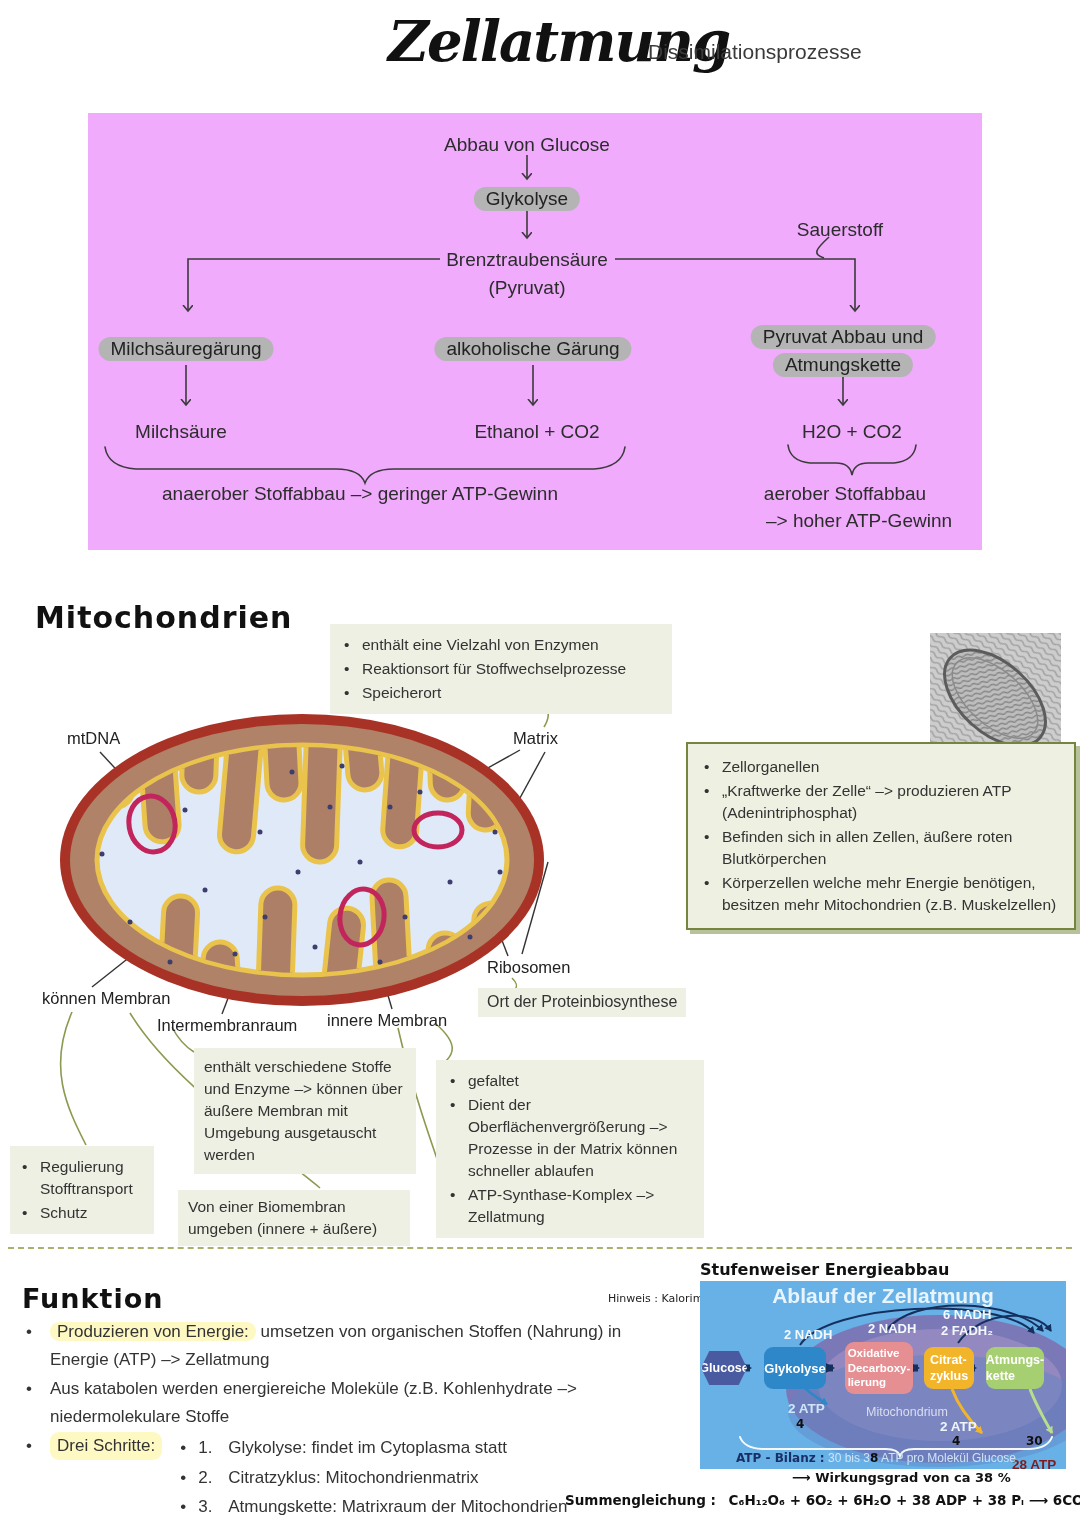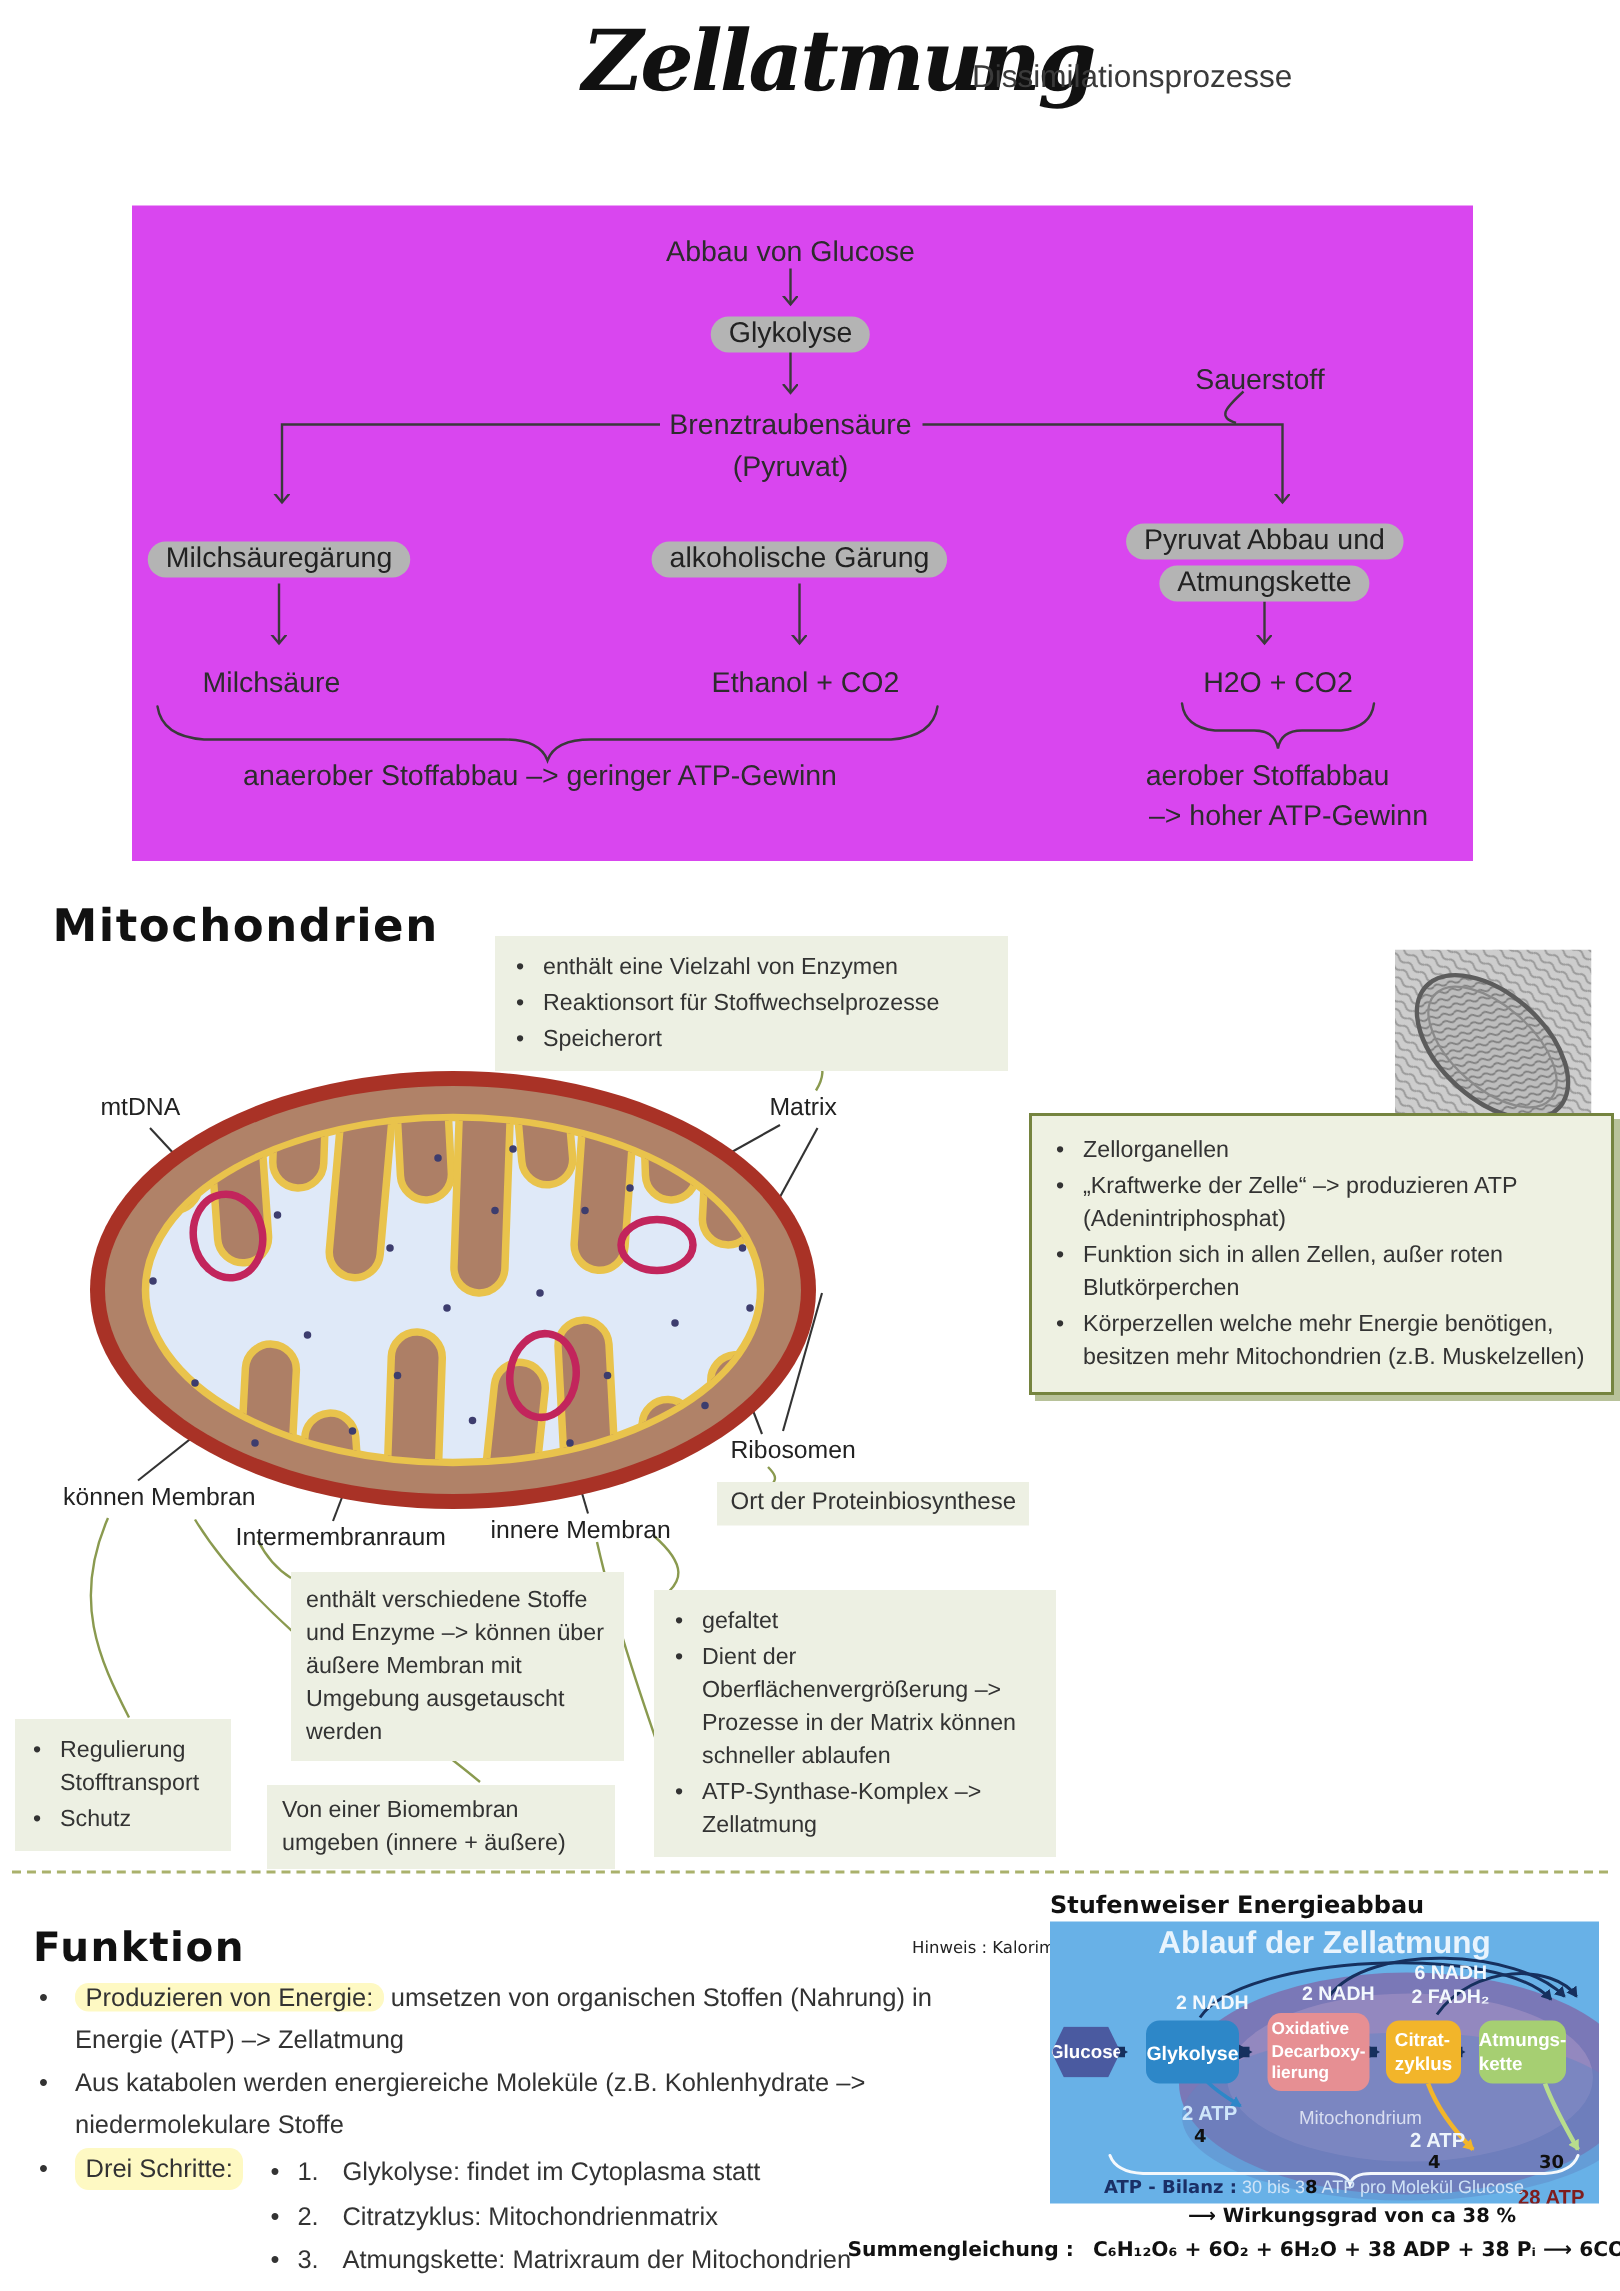--- a/index.html
+++ b/index.html
@@ -5,21 +5,21 @@
   html,body{margin:0;padding:0;background:#ffffff;}
   .page{position:relative;width:1080px;height:1527px;background:#fff;overflow:hidden;
         font-family:"Liberation Sans",sans-serif;color:#2e2e2e;}
   .abs{position:absolute;}
   .ctr{transform:translateX(-50%);white-space:nowrap;}
   
   .script-title{font-family:"DejaVu Serif",serif;font-style:italic;font-weight:bold;
                 font-size:56px;letter-spacing:-2px;color:#111;}
   .subtitle{font-size:21px;color:#3a3a3a;}
   
-  .fc{left:88px;top:113px;width:894px;height:437px;background:#d946ef;margin-top:24px;}
+  .fc{left:88px;top:113px;width:894px;height:437px;background:#f0abfc;}
   .fc-text{position:absolute;font-size:19px;color:#2c2c2c;}
   .pill{display:inline-block;background:#b4b4b4;border-radius:13px;padding:1px 12px;color:#222;}
   
   .sage{background:#edf0e3;}
   .note{font-size:15.5px;line-height:1.42;color:#333;}
   .infobox{background:#eef1e2;border:2px solid #75843f;box-shadow:4px 4px 0 #b8c29a;}
   ul.dots{list-style:none;margin:0;padding:0;}
   ul.dots li{position:relative;padding-left:22px;margin:2px 0;}
   ul.dots li::before{content:"•";position:absolute;left:4px;top:0;}
   .hand{font-family:"DejaVu Sans",sans-serif;}
@@ -148,21 +148,21 @@
         <ellipse cx="65" cy="65" rx="60" ry="35" fill="url(#emp2)" stroke="#5c5c5c" stroke-width="3"></ellipse>
         <ellipse cx="65" cy="65" rx="52" ry="27" fill="none" stroke="#8a8a8a" stroke-width="1.5"></ellipse>
       </g>
     </svg>
   </div>
 
   <div class="abs infobox note" style="left:686px;top:742px;width:362px;padding:10px 12px;">
     <ul class="dots">
       <li>Zellorganellen</li>
       <li>„Kraftwerke der Zelle“ –&gt; produzieren ATP (Adenintriphosphat)</li>
-      <li>Funktion sich in allen Zellen, außer roten Blutkörperchen</li>
+      <li>Befinden sich in allen Zellen, äußere roten Blutkörperchen</li>
       <li>Körperzellen welche mehr Energie benötigen, besitzen mehr Mitochondrien (z.B. Muskelzellen)</li>
     </ul>
   </div>
 
   <svg class="abs" style="left:30px;top:712px;" width="545" height="296" viewBox="0 0 545 296">
     <defs>
       <clipPath id="matclip">
           <ellipse cx="272" cy="148" rx="203" ry="113"></ellipse>
         </clipPath>
     </defs>

